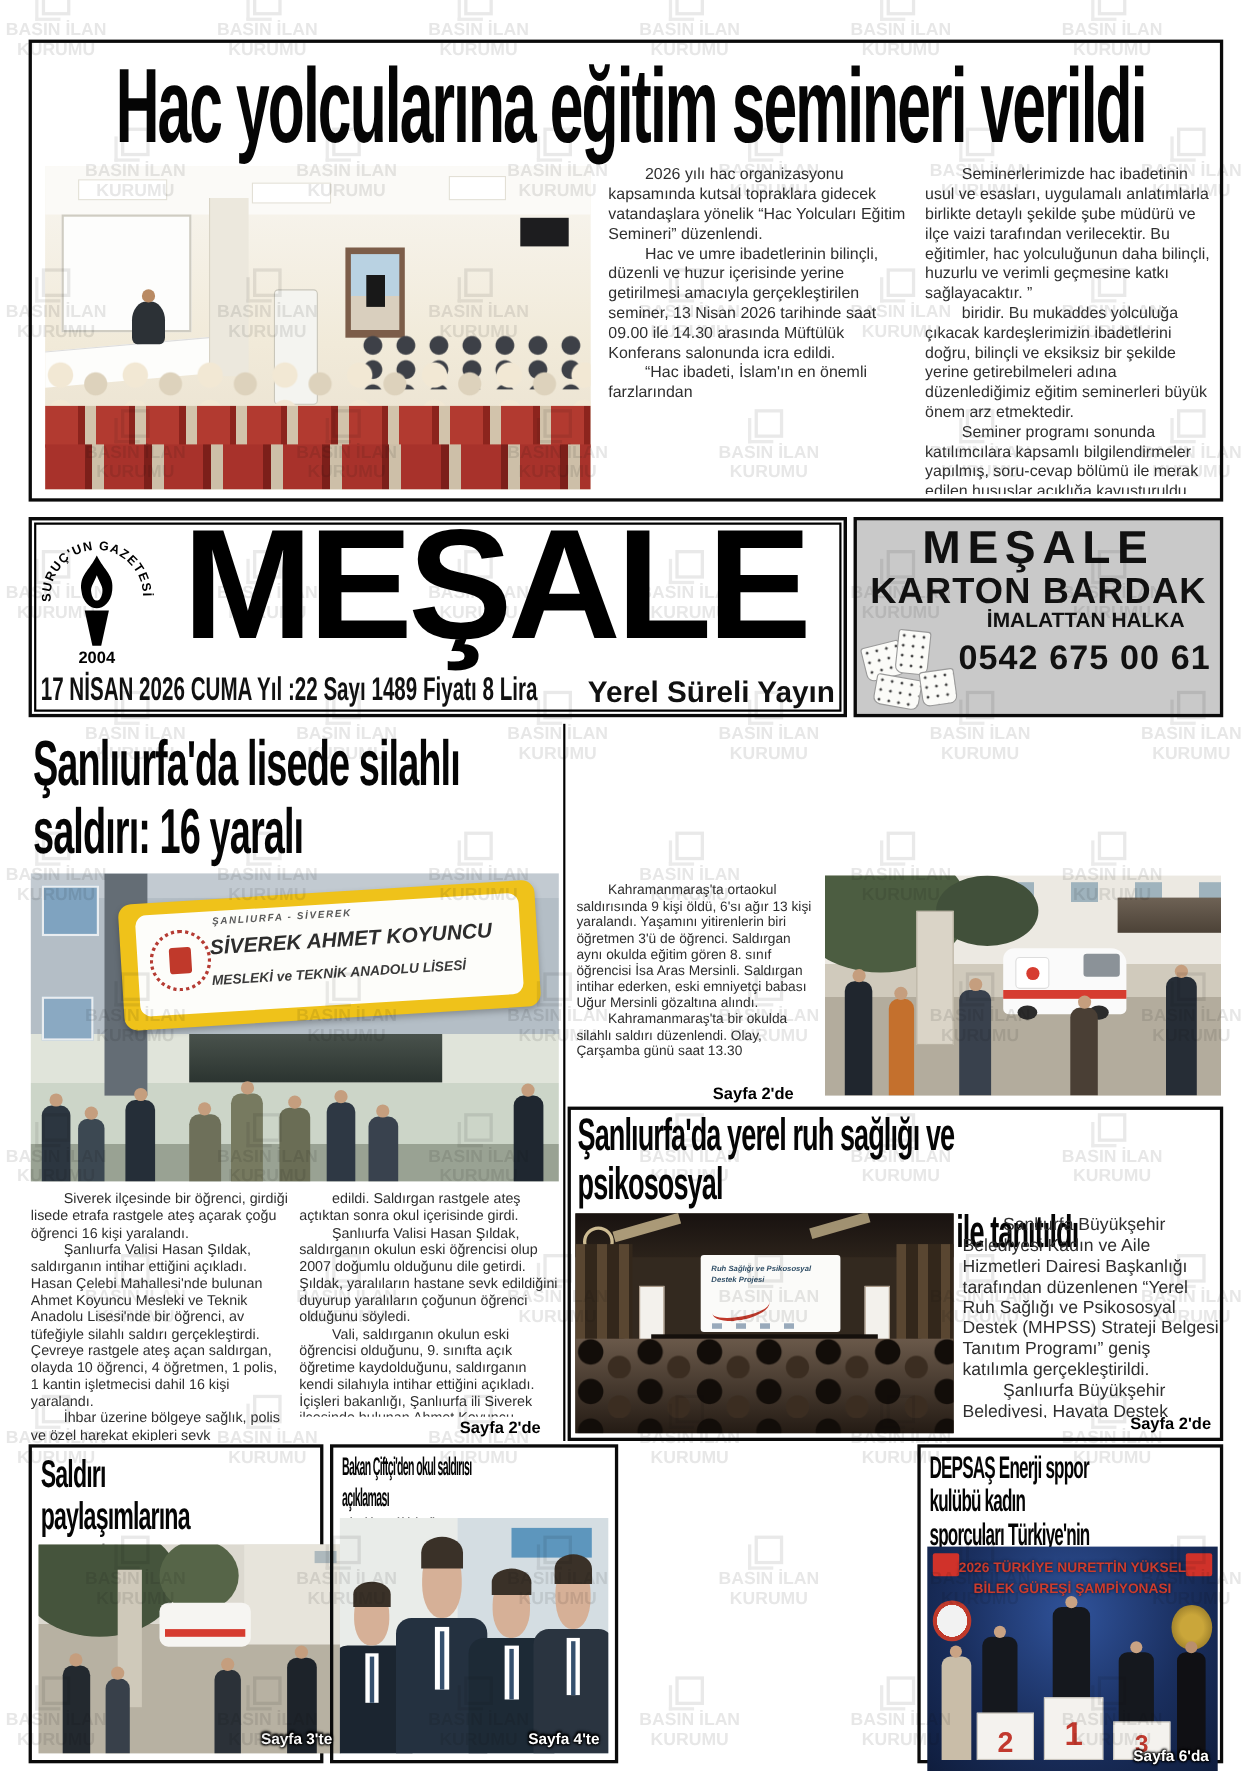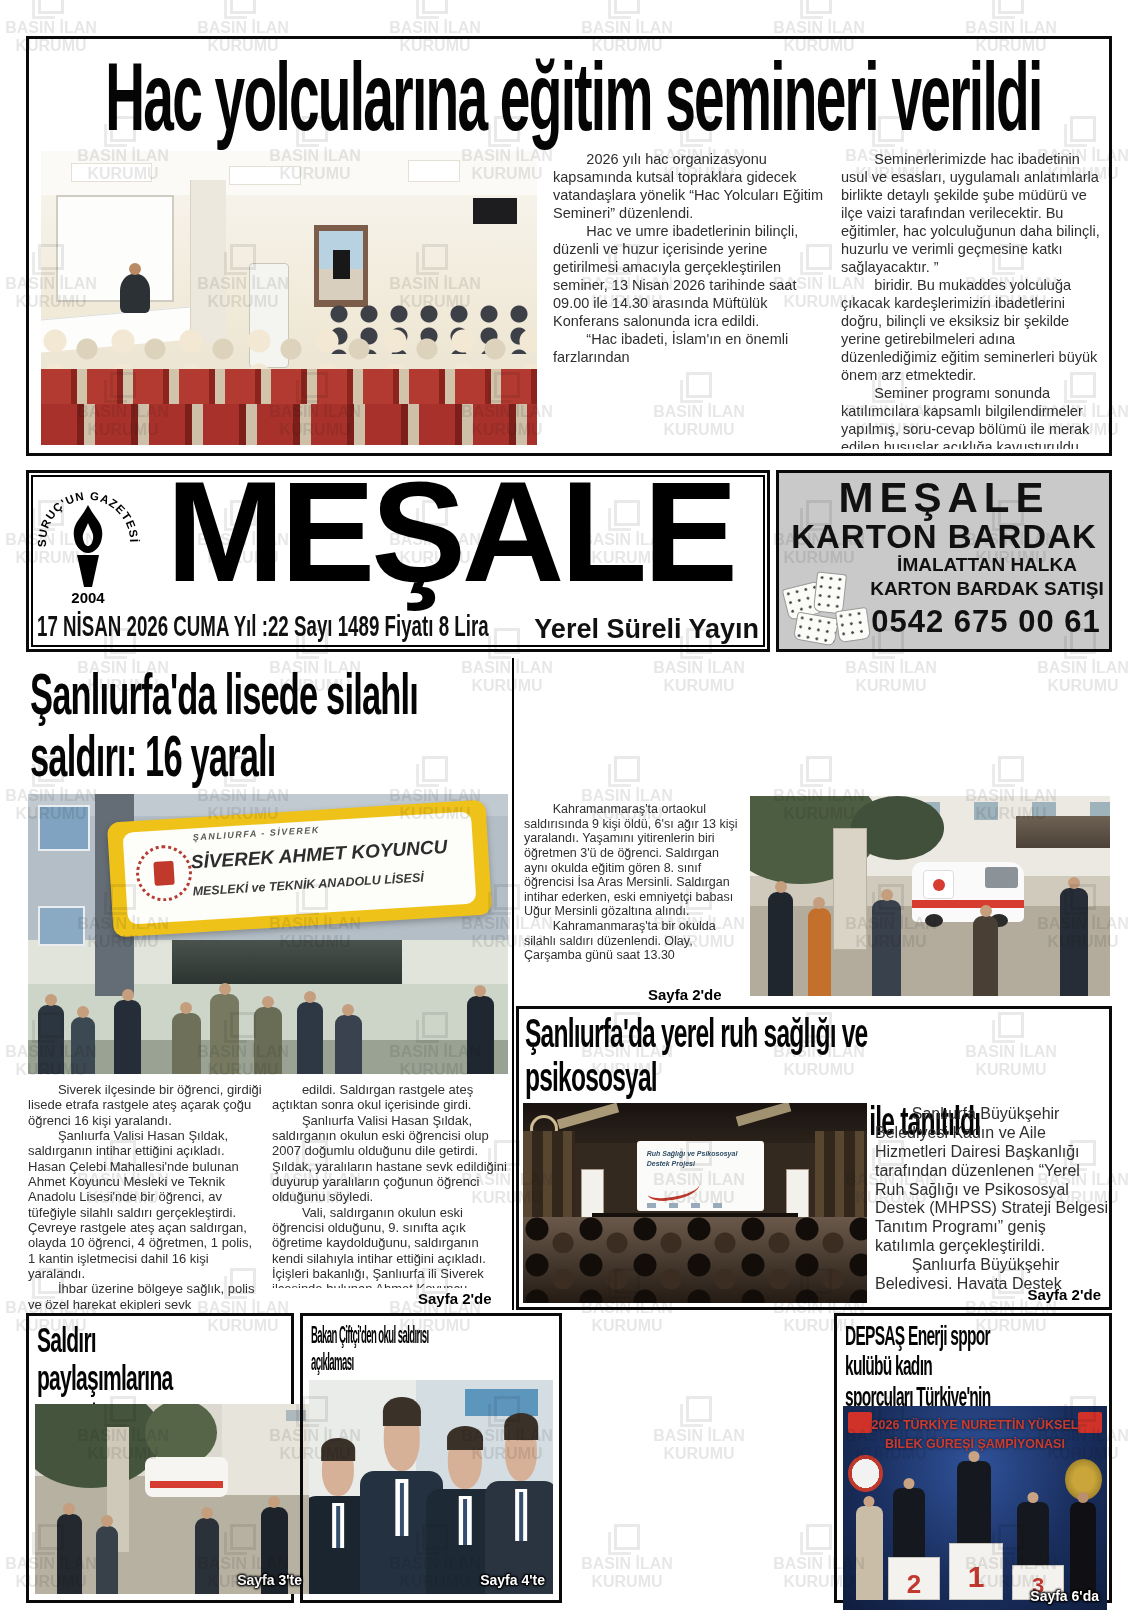--- a/index.html
+++ b/index.html
@@ -274,21 +274,20 @@
     </div>
     <div class="mast-title">MEŞALE</div>
     <div class="mast-date">17 NİSAN 2026 CUMA  Yıl :22  Sayı 1489 Fiyatı  8 Lira</div>
     <div class="mast-pub">Yerel Süreli Yayın</div>
   </section>
 
   <section class="box" style="left:776px;top:470px;width:336px;height:182px;background:#c9c9c9;text-align:center;">
     <div class="ad-brand">MEŞALE</div>
     <div class="ad-product">KARTON BARDAK</div>
     <div class="ad-line">İMALATTAN HALKA</div>
-    <div class="ad-line">KARTON BARDAK SATIŞI</div>
     <div class="ad-phone">0542 675 00 61</div>
     <div class="abs" style="left:4px;bottom:4px;width:98px;height:80px;">
       <i class="cup" style="left:2px;bottom:28px;width:34px;height:30px;transform:rotate(-14deg);"></i>
       <i class="cup" style="left:32px;bottom:32px;width:28px;height:38px;transform:rotate(6deg);"></i>
       <i class="cup" style="left:12px;bottom:2px;width:40px;height:26px;transform:rotate(10deg);"></i>
       <i class="cup" style="left:54px;bottom:4px;width:30px;height:30px;transform:rotate(-8deg);"></i>
     </div>
   </section>
 
   <div class="abs" style="left:512px;top:658px;width:2px;height:652px;background:#000;"></div>

